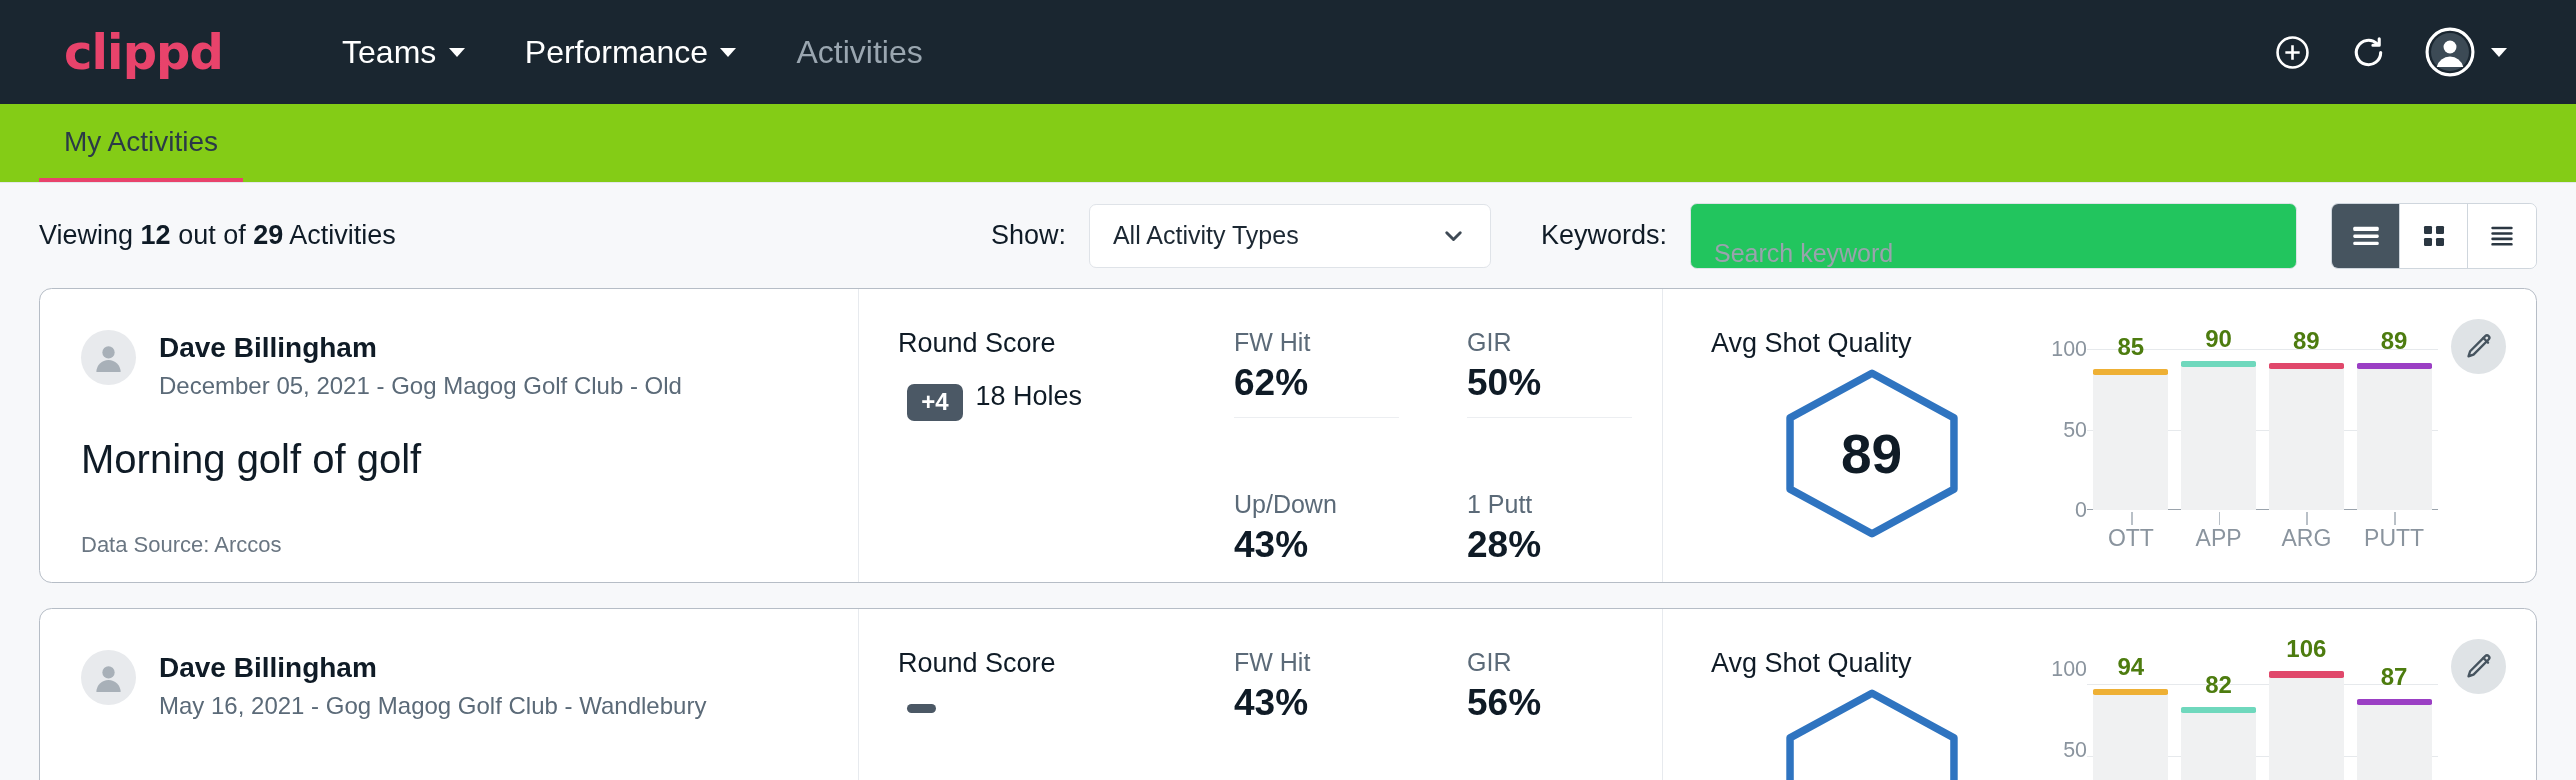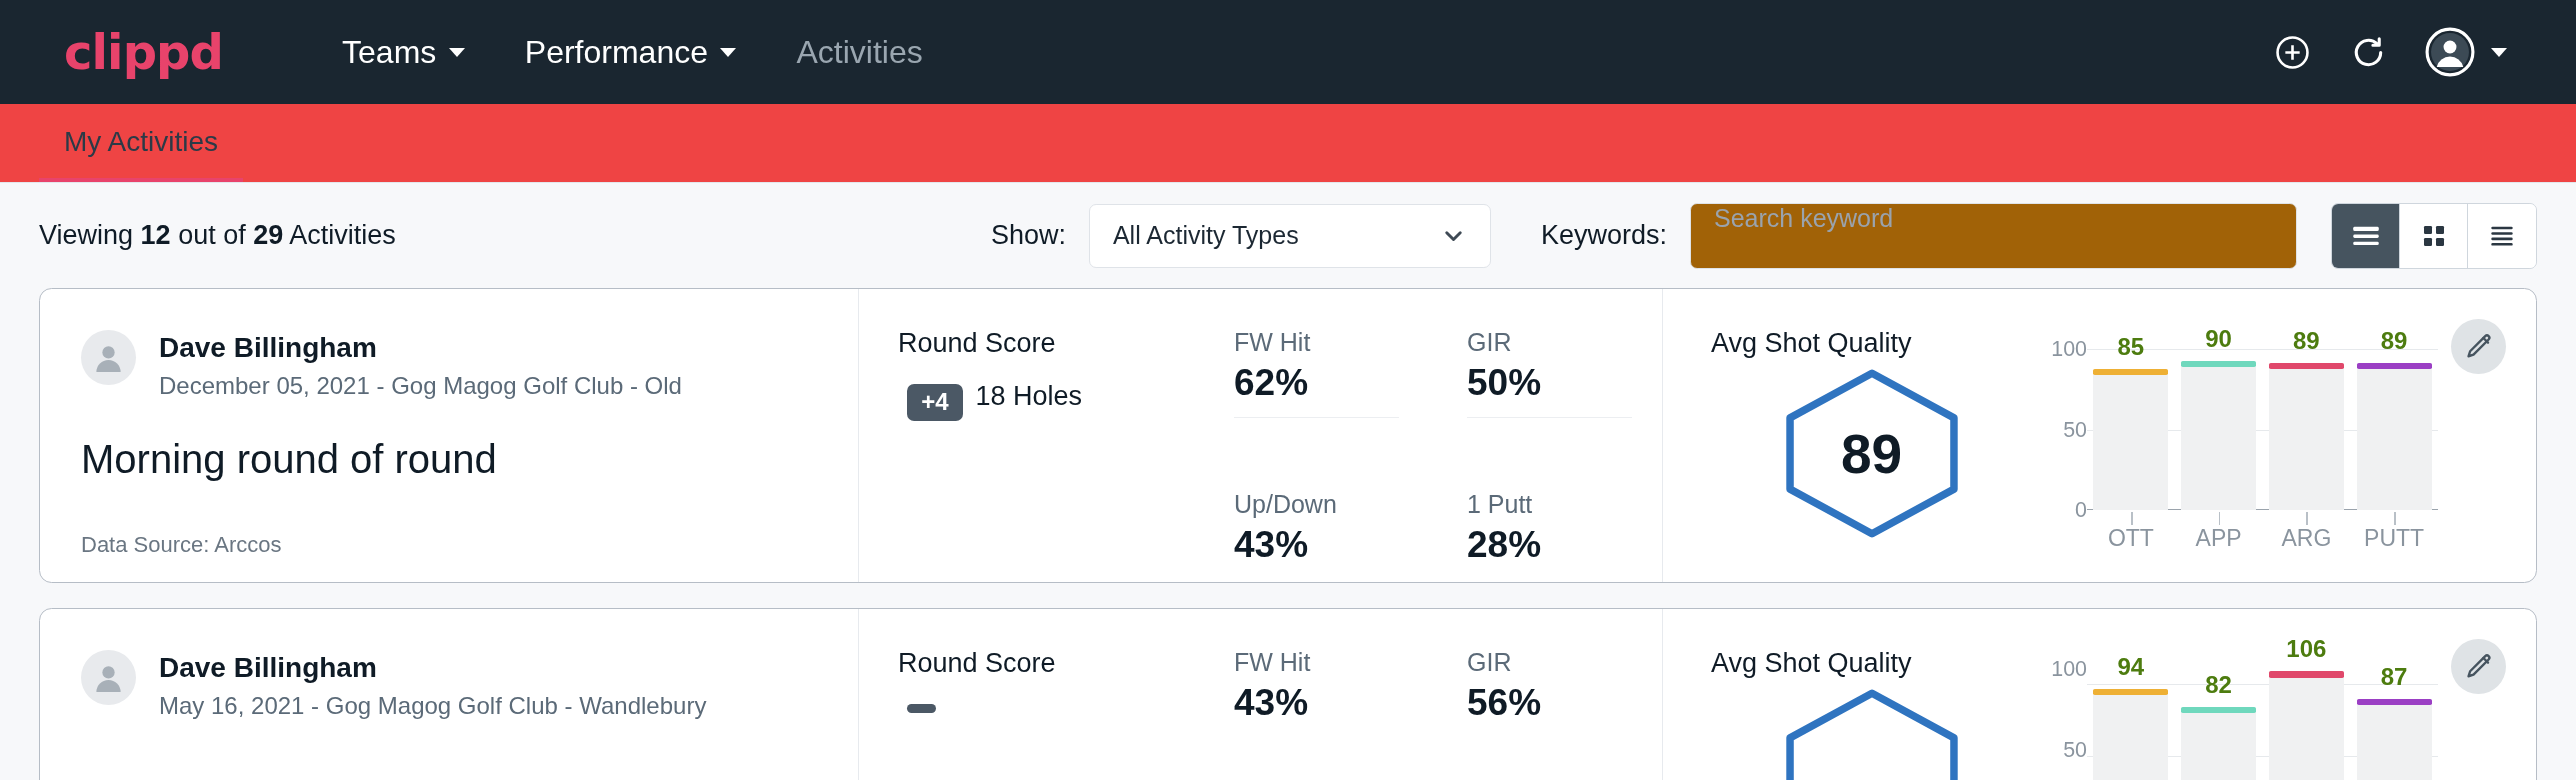--- a/index.html
+++ b/index.html
@@ -46,21 +46,21 @@
     margin-left: auto;
     display: flex; align-items: center; gap: 37px;
     padding-right: 30px;
   }
   .icon-btn { cursor: pointer; display:flex; align-items:center; justify-content:center; }
   .avatar-wrap { display:flex; align-items:center; gap: 16px; cursor:pointer; }
 
   
   .tabbar {
     height: 79px;
-    background: #ef4444;
+    background: #84cc16;
     border-bottom: 0.9px solid #e3e7ec;
     display: flex;
     align-items: flex-end;
     padding-left: 39px;
   }
   .tab {
     font-size: 28px;
     color: #2b3a47;
     padding: 0 25px 19.6px 25px;
     border-bottom: 4.5px solid transparent;
@@ -81,22 +81,22 @@
   .flabel { font-size: 27px; color: #0f1b26; margin-right: 23px; white-space:nowrap;}
   .select {
     width: 402px; height: 64px;
     background:#fff; border:0.9px solid #dfe3e8; border-radius: 7.1px;
     display:flex; align-items:center; padding: 0 23px;
     font-size: 25px; color:#1c2833; cursor:pointer;
   }
   .select .sel-chev { margin-left:auto; }
   .searchbox {
     width: 607px; height: 66px;
-    background:#a16207; border:0.9px solid #dfe3e8; border-radius: 7.1px;
-    display:flex; align-items:flex-start; padding: 0 23px;
+    background:#22c55e; border:0.9px solid #dfe3e8; border-radius: 7.1px;
+    display:flex; align-items:flex-end; padding: 0 23px;
     font-size: 25px; color:#9aa3ad;
   }
   .search-input {
     border:none; outline:none; width:100%;
     font-size:25px; font-family:"Liberation Sans",sans-serif;
     color:#1c2833; background:transparent;
   }
   .search-input::placeholder { color:#9aa3ad; }
   .viewtoggle {
     margin-left: 34px;
@@ -296,21 +296,21 @@
           <svg width="41" height="41" viewBox="0 0 24 24">
             <circle cx="12" cy="9" r="3.6" fill="#a8b0b8"></circle>
             <path d="M4.9 20.5a7.1 7.1 0 0 1 14.2 0z" fill="#a8b0b8"></path>
           </svg>
         </div>
         <div>
           <div class="uname">Dave Billingham</div>
           <div class="udate">December 05, 2021 - Gog Magog Golf Club - Old</div>
         </div>
       </div>
-      <div class="ctitle">Morning round of round</div>
+      <div class="ctitle">Morning golf of golf</div>
       <div class="csrc">Data Source: Arccos</div>
     </div>
 
     <div class="col-score">
       <div class="sc-label">Round Score</div>
       <div class="sc-row">
         <div class="sc-badge">+4</div>
         <div class="sc-holes">18 Holes</div>
       </div>
     </div>

